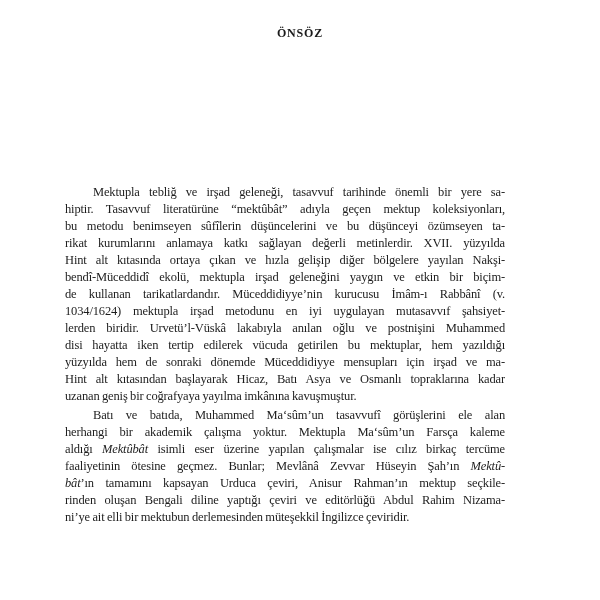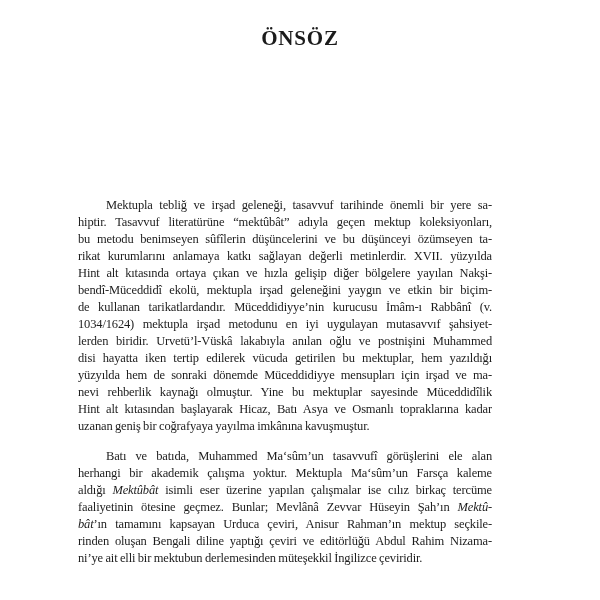--- a/index.html
+++ b/index.html
@@ -18,37 +18,37 @@
     color: #1c1c1c;
     font-family: "Liberation Serif", "DejaVu Serif", serif;
   }
   .title {
     position: absolute;
     top: 26px;
     left: 0;
     right: 0;
     margin: 0;
     text-align: center;
-    font-size: 21px;
+    font-size: 12px;
     font-weight: bold;
     letter-spacing: 0.8px;
     color: #1b1b1b;
   }
   .body-text {
     position: absolute;
     left: 65px;
     top: 184px;
     width: 440px;
     font-size: 12.5px;
     line-height: 17px;
     letter-spacing: -0.15px;
     word-spacing: -0.5px;
     color: #1c1c1c;
   }
-  .para { margin: 13px; }
+  .para { margin: 0; }
   .para + .para { margin-top: 2px; }
   .line {
     height: 17px;
     overflow: hidden;
     text-align: justify;
     text-align-last: justify;
   }
   .line.last { text-align-last: left; }
   .line.indent { text-indent: 28px; }
   .italic { font-style: italic; }
@@ -64,21 +64,20 @@
         <div class="line"><span>hiptir. Tasavvuf literatürüne “mektûbât” adıyla geçen mektup koleksiyonları,</span></div>
         <div class="line"><span>bu metodu benimseyen sûfîlerin düşüncelerini ve bu düşünceyi özümseyen ta-</span></div>
         <div class="line"><span>rikat kurumlarını anlamaya katkı sağlayan değerli metinlerdir. XVII. yüzyılda</span></div>
         <div class="line"><span>Hint alt kıtasında ortaya çıkan ve hızla gelişip diğer bölgelere yayılan Nakşi-</span></div>
         <div class="line"><span>bendî-Müceddidî ekolü, mektupla irşad geleneğini yaygın ve etkin bir biçim-</span></div>
         <div class="line"><span>de kullanan tarikatlardandır. Müceddidiyye’nin kurucusu İmâm-ı Rabbânî (v.</span></div>
         <div class="line"><span>1034/1624) mektupla irşad metodunu en iyi uygulayan mutasavvıf şahsiyet-</span></div>
         <div class="line"><span>lerden biridir. Urvetü’l-Vüskâ lakabıyla anılan oğlu ve postnişini Muhammed</span></div>
         <div class="line"><span>disi hayatta iken tertip edilerek vücuda getirilen bu mektuplar, hem yazıldığı</span></div>
         <div class="line"><span>yüzyılda hem de sonraki dönemde Müceddidiyye mensupları için irşad ve ma-</span></div>
-        <div class="line"><span>nevi rehberlik kaynağı olmuştur. Yine bu mektuplar sayesinde Müceddidîlik</span></div>
         <div class="line"><span>Hint alt kıtasından başlayarak Hicaz, Batı Asya ve Osmanlı topraklarına kadar</span></div>
         <div class="line last"><span>uzanan geniş bir coğrafyaya yayılma imkânına kavuşmuştur.</span></div>
       </div>
       <div class="para">
         <div class="line indent"><span>Batı ve batıda, Muhammed Ma‘sûm’un tasavvufî görüşlerini ele alan</span></div>
         <div class="line"><span>herhangi bir akademik çalışma yoktur. Mektupla Ma‘sûm’un Farsça kaleme</span></div>
         <div class="line"><span>aldığı </span><span class="italic">Mektûbât</span><span> isimli eser üzerine yapılan çalışmalar ise cılız birkaç tercüme</span></div>
         <div class="line"><span>faaliyetinin ötesine geçmez. Bunlar; Mevlânâ Zevvar Hüseyin Şah’ın </span><span class="italic">Mektû-</span></div>
         <div class="line"><span class="italic">bât</span><span>’ın tamamını kapsayan Urduca çeviri, Anisur Rahman’ın mektup seçkile-</span></div>
         <div class="line"><span>rinden oluşan Bengali diline yaptığı çeviri ve editörlüğü Abdul Rahim Nizama-</span></div>

